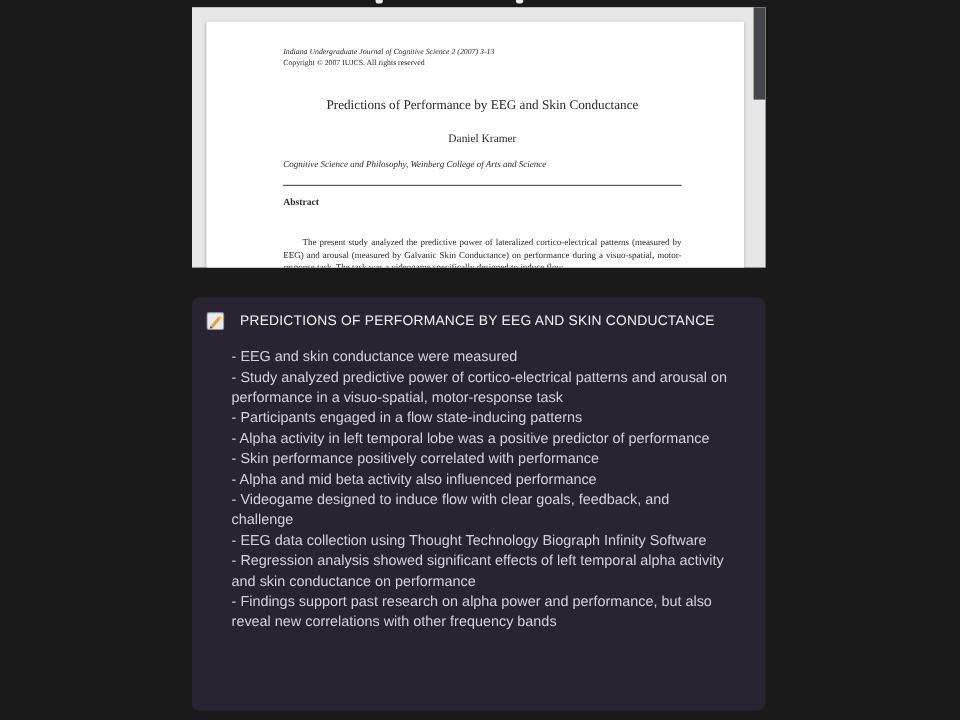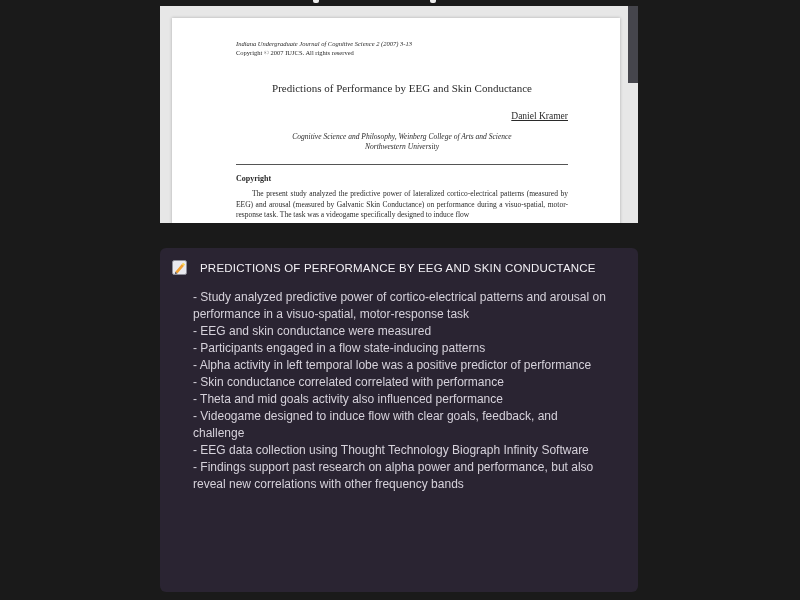--- a/index.html
+++ b/index.html
@@ -34,26 +34,26 @@
     width: 448px; height: 420px;
     background: #ffffff;
     box-shadow: 0 0 3px rgba(0,0,0,0.25);
     font-family: "Liberation Serif", serif;
     color: #2a2a2a;
     padding: 21px 52px 0 64px;
   }
   .pdf-journal-line { font-style: italic; font-size: 6.5px; line-height: 9px; }
   .pdf-copyright-line { font-size: 6.5px; line-height: 9px; }
   .pdf-title { text-align: center; font-size: 11px; margin-top: 25px; }
-  .pdf-author { text-align: right; font-size: 9.5px; margin-top: 17px; text-decoration: underline; }
-  .pdf-affiliation { text-align: center; font-style: italic; font-size: 7.5px; line-height: 10px; margin-top: 11px; }
+  .pdf-author { text-align: center; font-size: 9.5px; margin-top: 17px; }
+  .pdf-affiliation { text-align: left; font-style: italic; font-size: 7.5px; line-height: 10px; margin-top: 11px; }
   .pdf-rule { border: none; border-top: 1px solid #555; margin-top: 12px; }
   .pdf-abstract-heading { font-weight: bold; font-size: 8px; margin-top: 9px; }
   .pdf-abstract-text {
-    font-size: 7.5px; line-height: 10.5px; margin-top: 6px;
+    font-size: 7.5px; line-height: 10.5px; margin-top: 24px;
     text-align: justify; text-indent: 16px;
   }
   .pdf-scrollbar-track {
     position: absolute; right: 0; top: 0; width: 10px; height: 100%;
   }
   .pdf-scrollbar-thumb {
     position: absolute; right: 0; top: 0; width: 10px; height: 77px;
     background: #45454c;
   }
 
@@ -91,46 +91,46 @@
 <span class="top-fragment f2"></span>
 
 <div class="pdf-viewer">
   <div class="pdf-page">
     <div class="pdf-journal-line">Indiana Undergraduate Journal of Cognitive Science 2 (2007) 3-13</div>
     <div class="pdf-copyright-line">Copyright © 2007 IUJCS. All rights reserved</div>
     <div class="pdf-title">Predictions of Performance by EEG and Skin Conductance</div>
     <div class="pdf-author">Daniel Kramer</div>
     <div class="pdf-affiliation">
       <div>Cognitive Science and Philosophy, Weinberg College of Arts and Science</div>
-      <div>Northwestern University</div>
     </div>
     <hr class="pdf-rule">
-    <div class="pdf-abstract-heading">Copyright</div>
+    <div class="pdf-abstract-heading">Abstract</div>
     <div class="pdf-abstract-text">The present study analyzed the predictive power of lateralized cortico-electrical patterns (measured by EEG) and arousal (measured by Galvanic Skin Conductance) on performance during a visuo-spatial, motor-response task.  The task was a videogame specifically designed to induce flow</div>
   </div>
   <div class="pdf-scrollbar-track">
     <div class="pdf-scrollbar-thumb"></div>
   </div>
 </div>
 
 <div class="summary-panel">
   <div class="summary-header">
     <svg class="memo-icon" viewBox="0 0 16 16" aria-hidden="true">
       <rect x="0.5" y="0.5" width="15" height="15" rx="2" fill="#e9e9ef" stroke="#8e8e99" stroke-width="1"></rect>
       <polygon points="3.6,12.4 10.6,4.2 12.8,6.1 5.8,14.3" fill="#f0a030"></polygon>
       <polygon points="10.6,4.2 11.8,2.8 14,4.7 12.8,6.1" fill="#fbd44c"></polygon>
       <polygon points="3.6,12.4 3,14.9 5.8,14.3" fill="#4a4a52"></polygon>
     </svg>
     <div class="summary-title">PREDICTIONS OF PERFORMANCE BY EEG AND SKIN CONDUCTANCE</div>
   </div>
   <div class="summary-bullets">
+    <div>- EEG and skin conductance were measured</div>
     <div>- Study analyzed predictive power of cortico-electrical patterns and arousal on performance in a visuo-spatial, motor-response task</div>
-    <div>- EEG and skin conductance were measured</div>
     <div>- Participants engaged in a flow state-inducing patterns</div>
     <div>- Alpha activity in left temporal lobe was a positive predictor of performance</div>
-    <div>- Skin conductance correlated correlated with performance</div>
-    <div>- Theta and mid goals activity also influenced performance</div>
+    <div>- Skin performance positively correlated with performance</div>
+    <div>- Alpha and mid beta activity also influenced performance</div>
     <div>- Videogame designed to induce flow with clear goals, feedback, and challenge</div>
     <div>- EEG data collection using Thought Technology Biograph Infinity Software</div>
+    <div>- Regression analysis showed significant effects of left temporal alpha activity and skin conductance on performance</div>
     <div>- Findings support past research on alpha power and performance, but also reveal new correlations with other frequency bands</div>
   </div>
 
 </div>
 
 </body></html>

